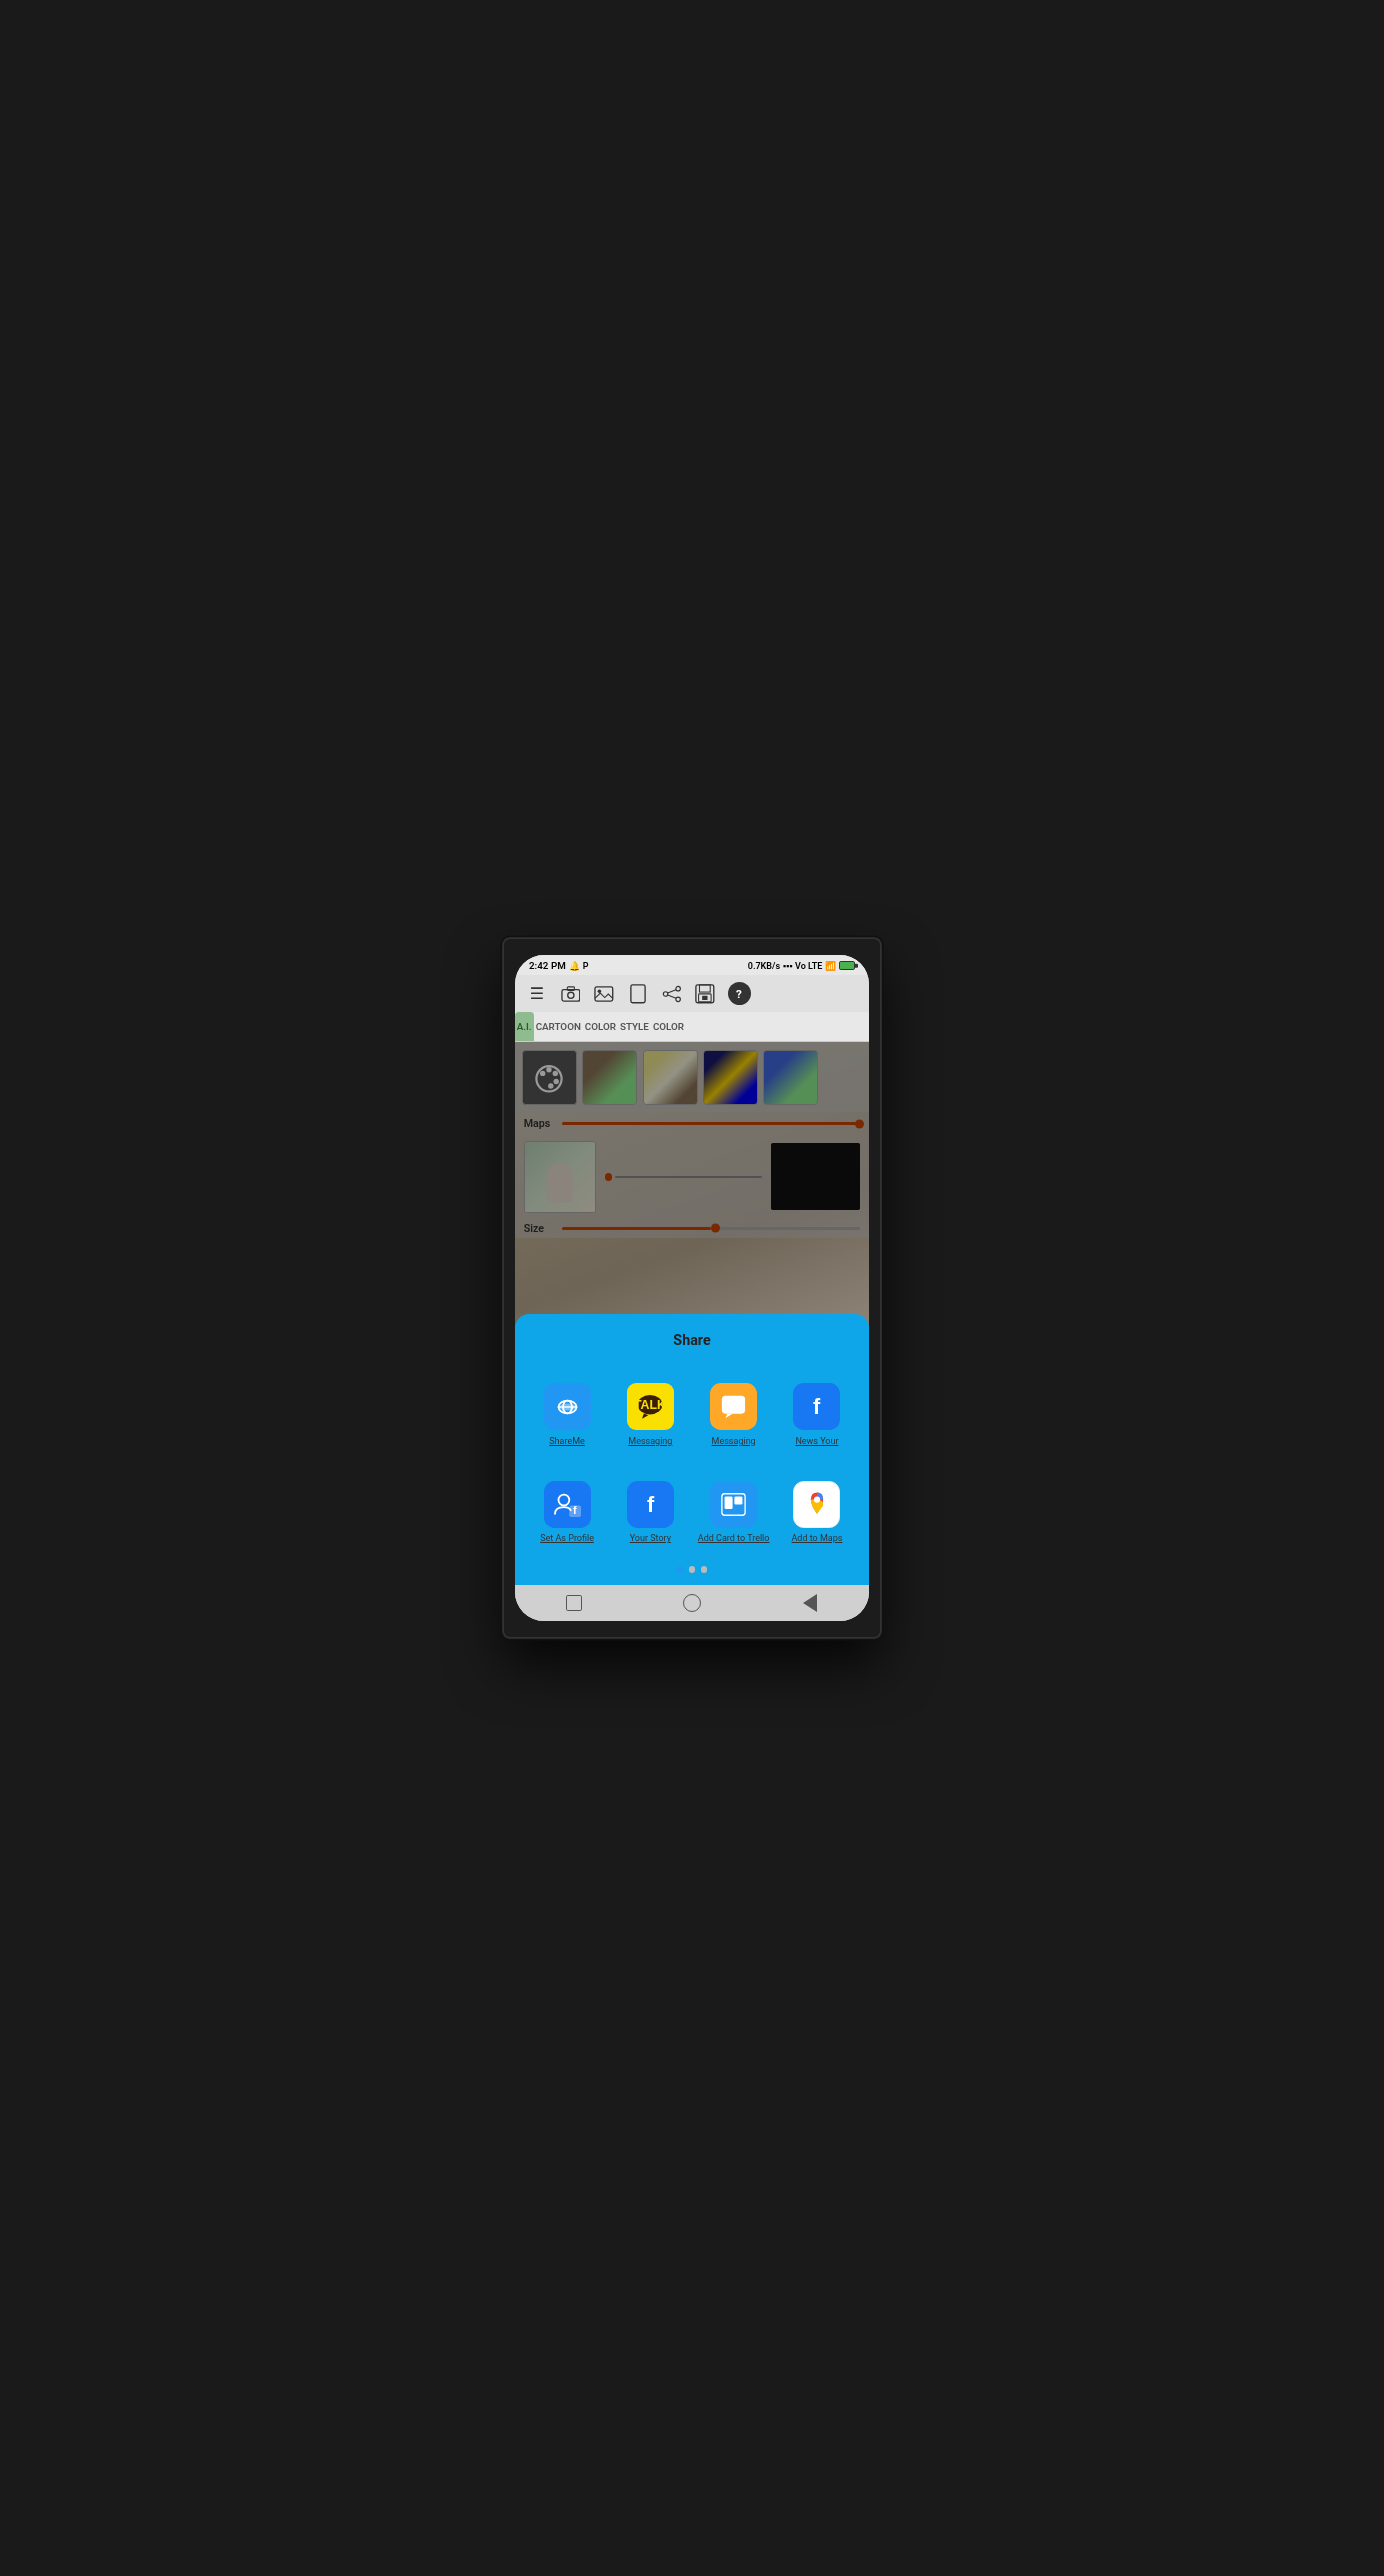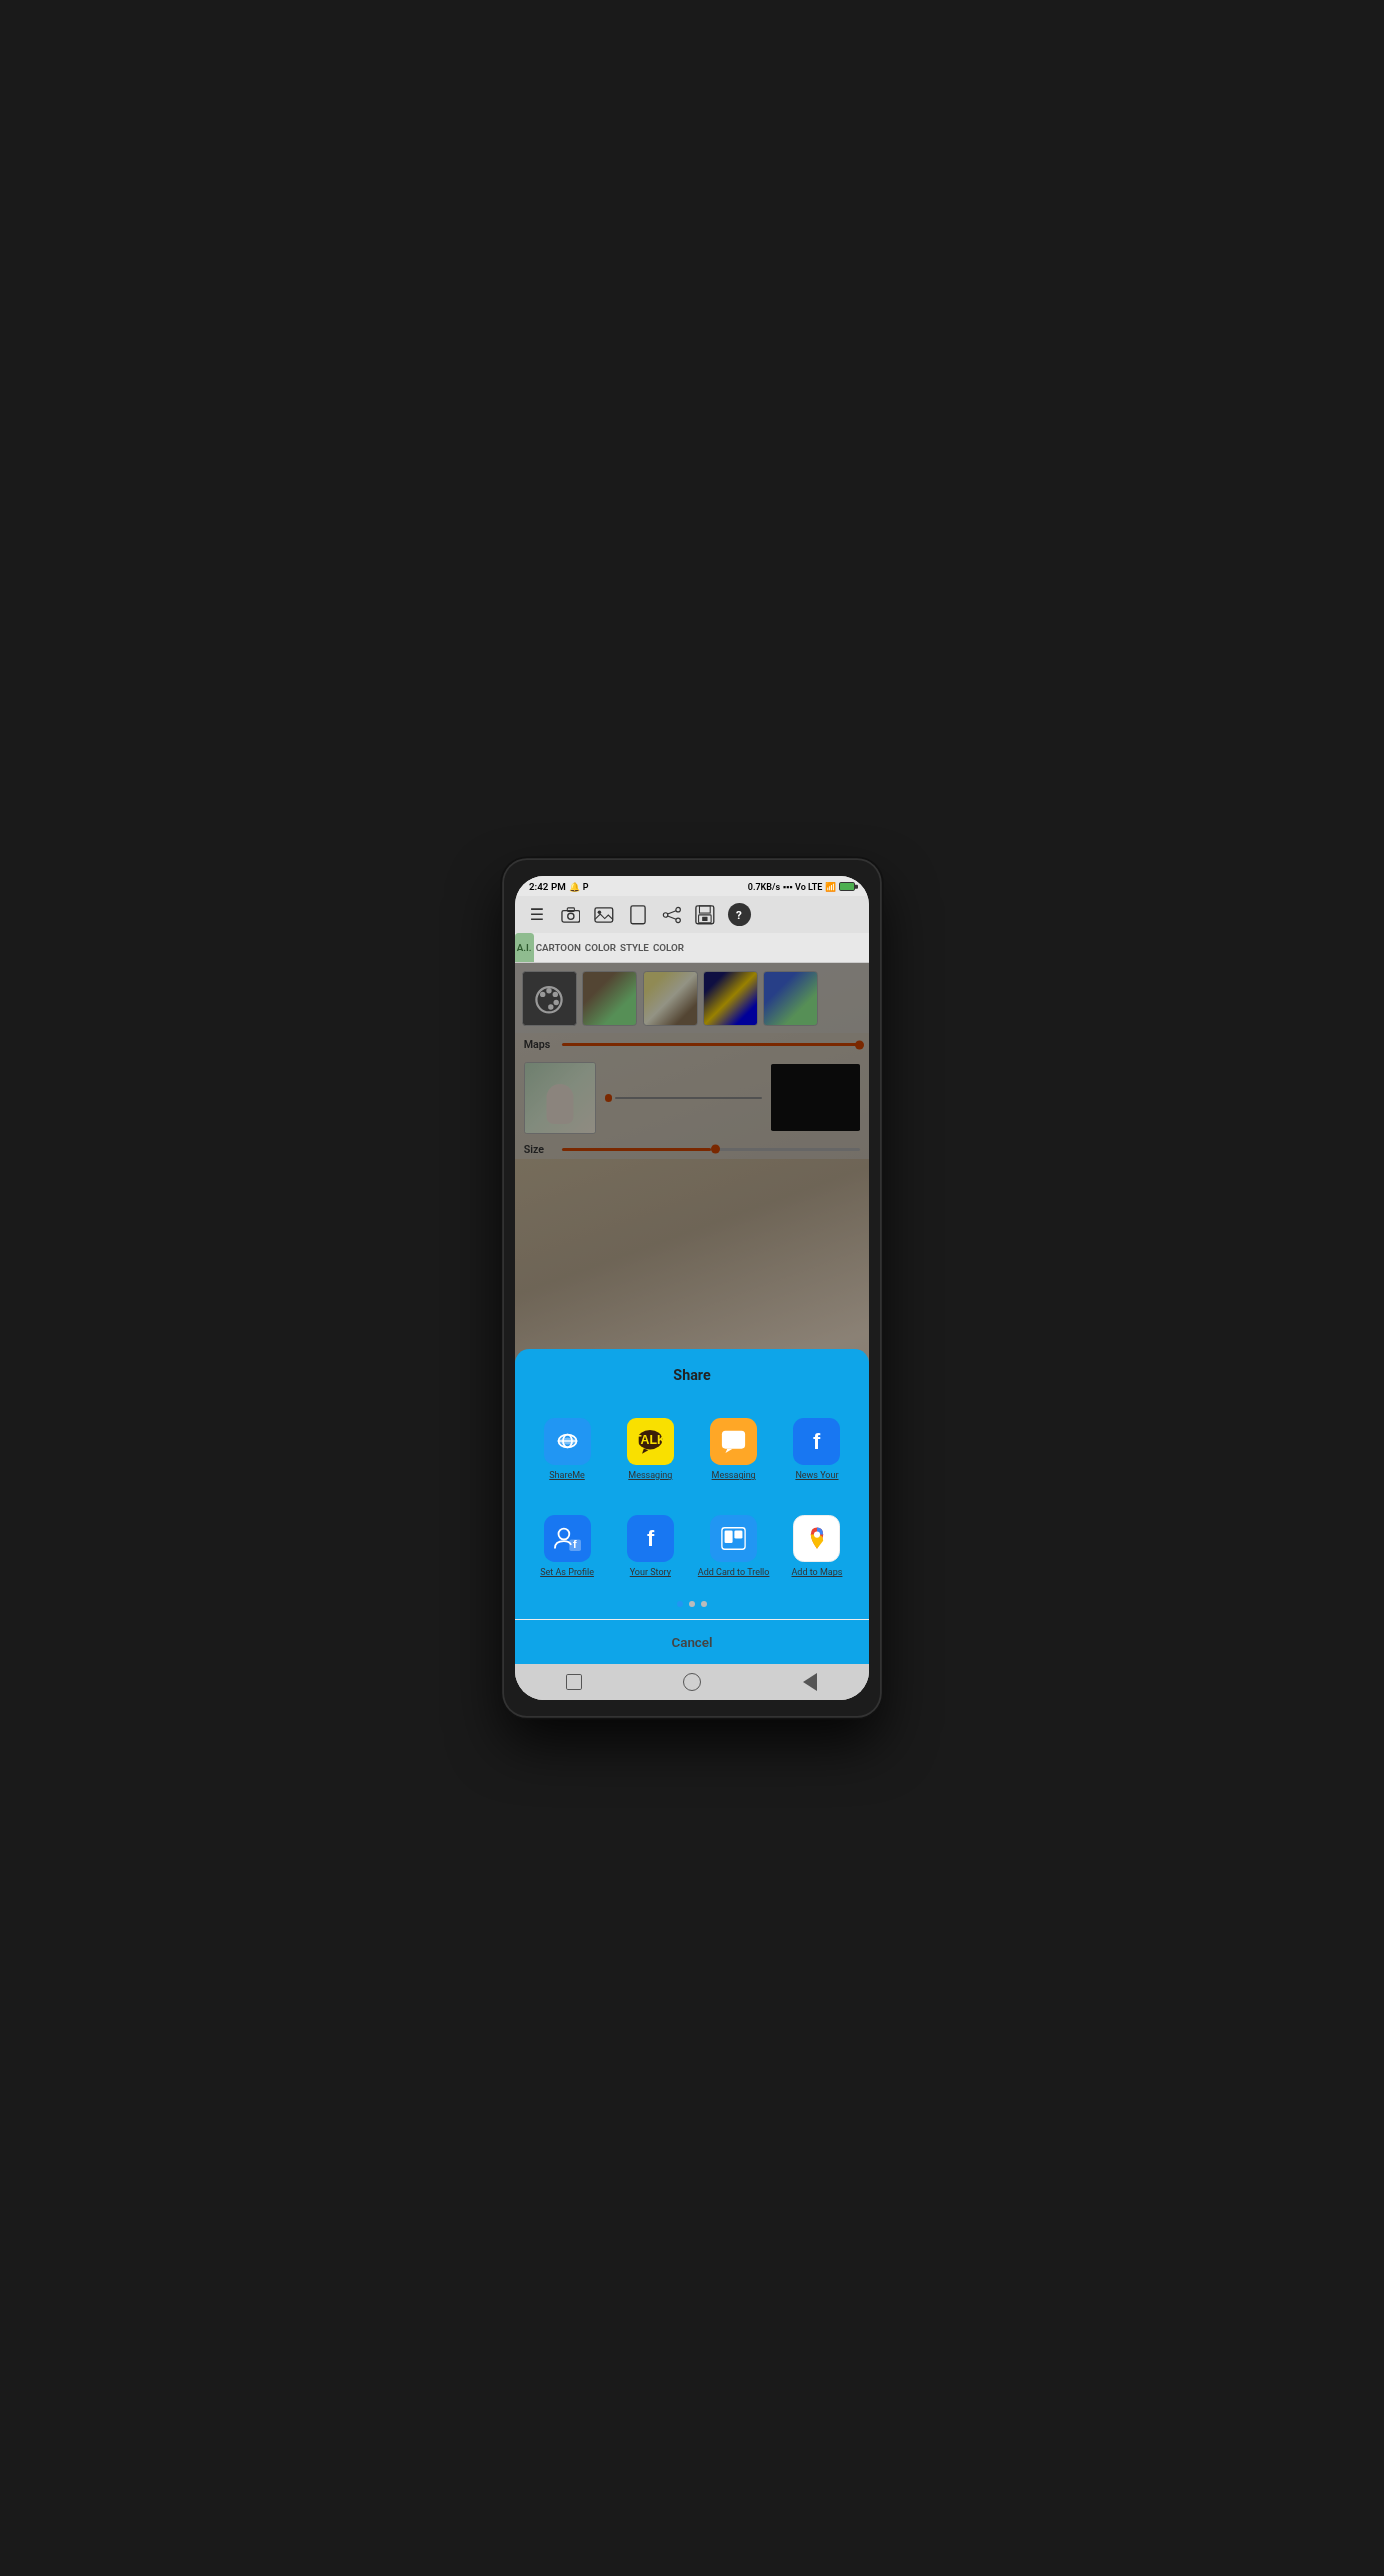--- a/index.html
+++ b/index.html
@@ -8,23 +8,23 @@
       background: #1a1a1a;
       display: flex;
       justify-content: center;
       align-items: center;
       min-height: 100vh;
       font-family: -apple-system, BlinkMacSystemFont, 'Segoe UI', Roboto, sans-serif;
     }
 
     .phone-frame {
       width: 376px;
-      height: 856px;
+      height: 698px;
       background: #1c1c1c;
-      border-radius: 23px;
+      border-radius: 6px;
       position: relative;
       box-shadow: 0 0 0 1.8px #333, 0 0 0 3.6px #111, 0 27px 54px rgba(0,0,0,0.8);
       overflow: hidden;
     }
 
     .phone-screen {
       position: absolute;
       top: 16px;
       left: 10.7px;
       right: 10.7px;
@@ -618,21 +618,20 @@
             </div>
 
           </div>
 
           <div class="pagination-dots">
             <div class="page-dot active"></div>
             <div class="page-dot"></div>
             <div class="page-dot"></div>
           </div>
 
-          <div class="cancel-btn">Cancel</div>
 
         </div>
       </div>
 
     </div>
 
     <div class="bottom-nav">
       <div class="nav-btn">
         <div class="nav-square"></div>
       </div>

